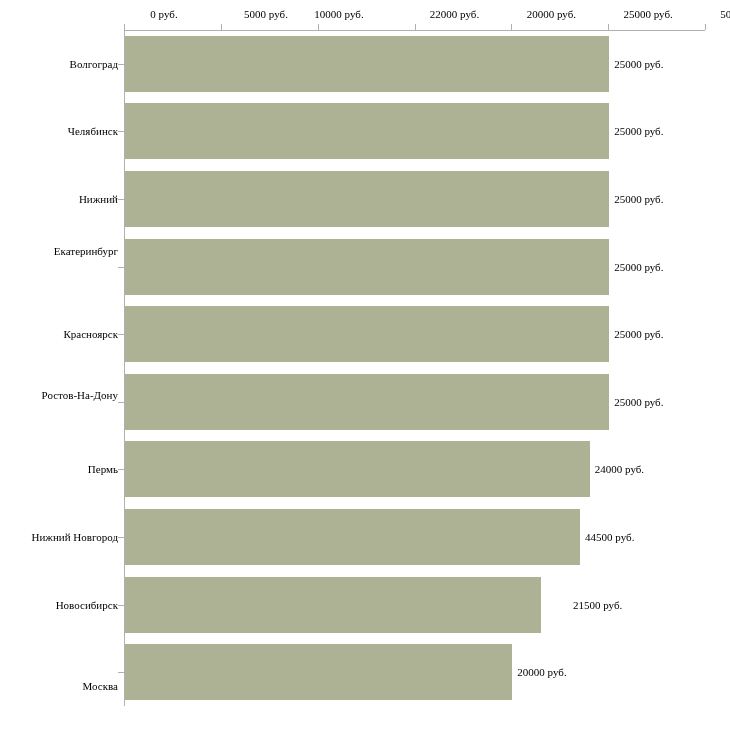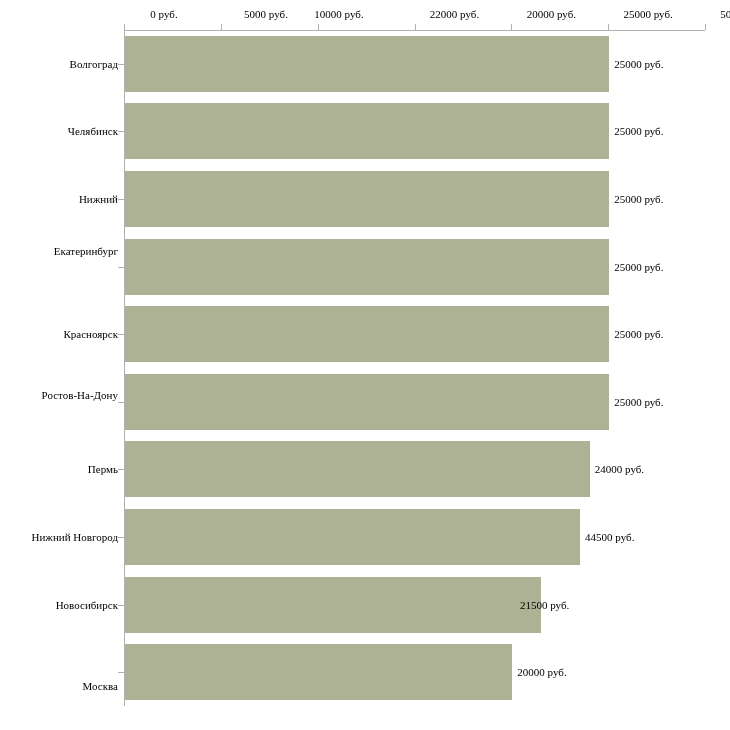--- a/index.html
+++ b/index.html
@@ -133,19 +133,19 @@
       <div class="cat-label" style="top: 463.4px;">Пермь</div>
       <div class="cat-tick" style="top: 469.4px;"></div>
       <div class="bar-value" style="left: 594.8px; top: 463.4px;">24000 руб.</div>
       <div class="bar" style="top: 509px; width: 455.117px; background: rgb(174, 178, 149);"></div>
       <div class="cat-label" style="top: 531px;">Нижний Новгород</div>
       <div class="cat-tick" style="top: 537px;"></div>
       <div class="bar-value" style="left: 585.117px; top: 531px;">44500 руб.</div>
       <div class="bar" style="top: 576.6px; width: 416.383px; background: rgb(174, 178, 149);"></div>
       <div class="cat-label" style="top: 598.6px;">Новосибирск</div>
       <div class="cat-tick" style="top: 604.6px;"></div>
-      <div class="bar-value" style="left: 520px; top: 598.6px; font-family: Liberation Serif, serif;">21500 руб.</div>
+      <div class="bar-value" style="left: 573px; top: 598.6px; font-family: Liberation Serif, serif;">21500 руб.</div>
       <div class="bar" style="top: 644.2px; width: 387.333px; background: rgb(174, 178, 149);"></div>
       <div class="cat-label" style="top: 666.2px; margin-top: 14px;">Москва</div>
       <div class="cat-tick" style="top: 672.2px;"></div>
       <div class="bar-value" style="left: 517.333px; top: 666.2px;">20000 руб.</div>
     </div>
 </div>
 
 </body></html>

